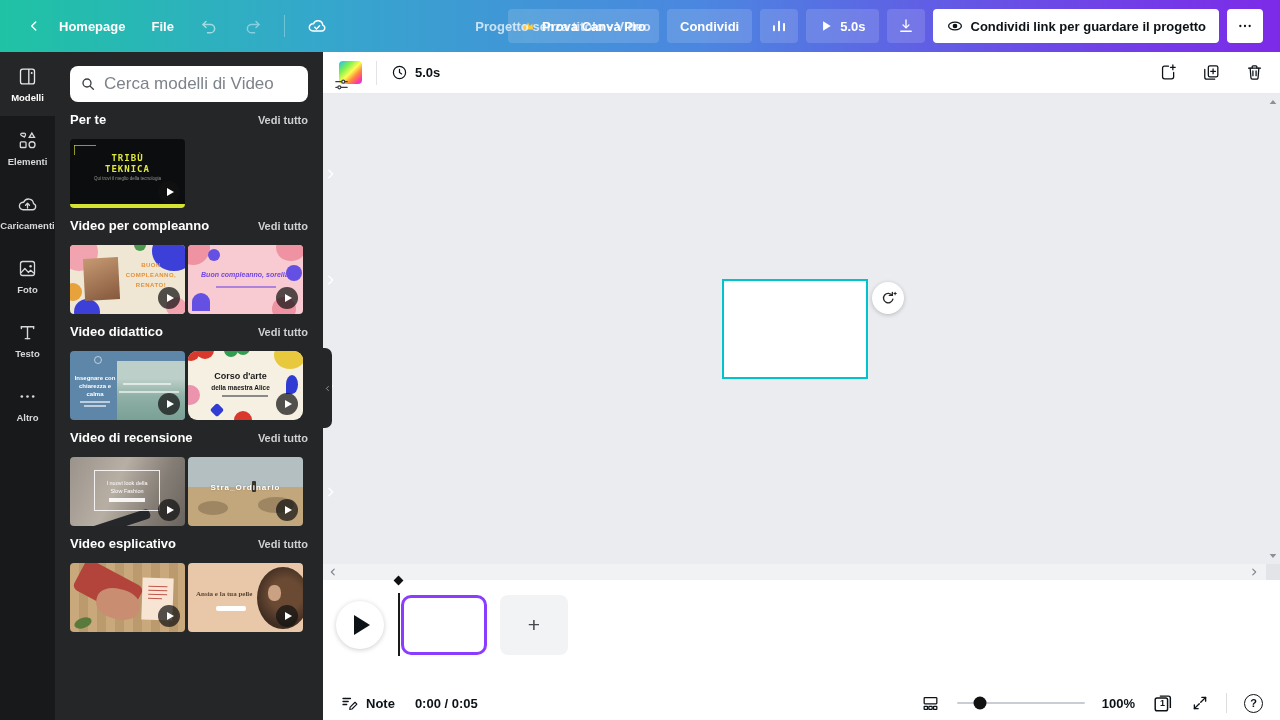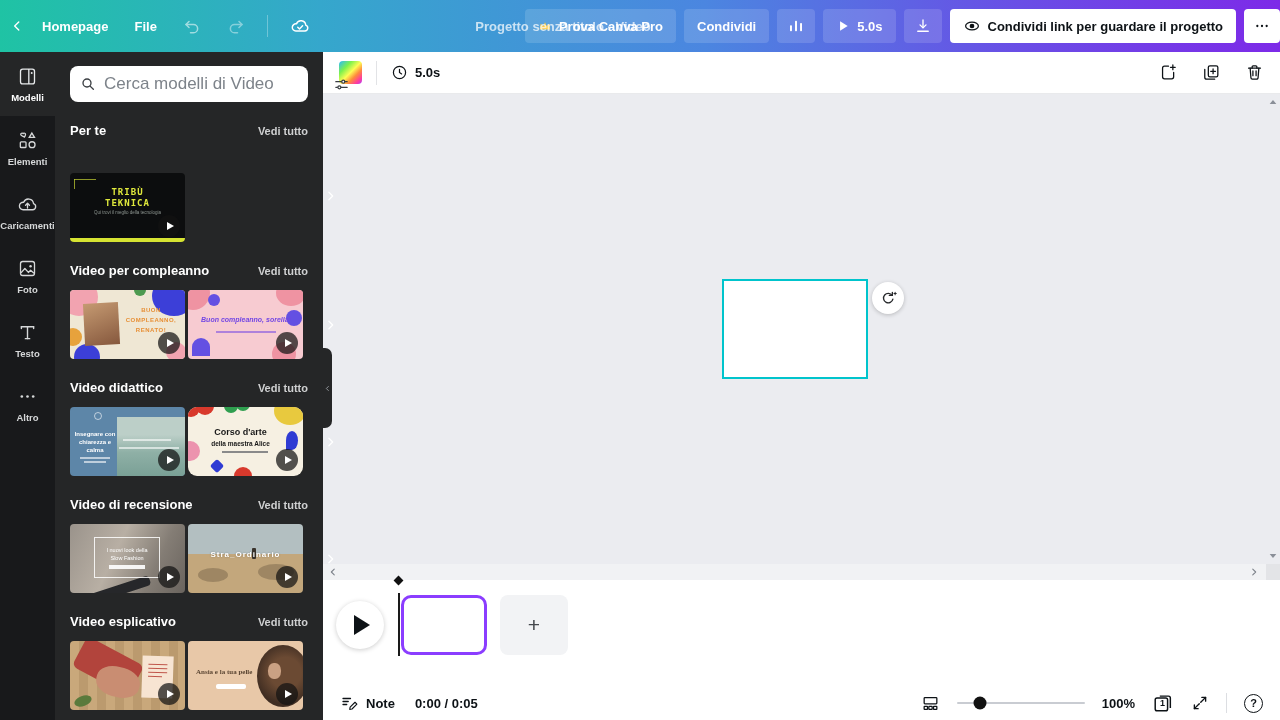--- a/index.html
+++ b/index.html
@@ -1,21 +1,21 @@
 <!DOCTYPE html>
 <html><head>
 <meta charset="utf-8">
 <style>
   * { box-sizing: border-box; margin: 0; padding: 0; }
   html,body { width:1280px; height:720px; overflow:hidden; font-family:"Liberation Sans",sans-serif; background:#fff; cursor:default; }
 
   
   .topbar { position:absolute; left:0; top:0; width:1280px; height:52px;
     background:linear-gradient(90deg,#1fc3a4 0%,#35a7cc 25%,#4b86e0 55%,#6a4de6 80%,#7d2ae8 100%);
-    display:flex; align-items:center; padding:0 0; z-index:50; }
+    display:flex; align-items:center; padding:0 17px; z-index:50; }
   .tb-left { display:flex; align-items:center; gap:6px; }
   .tb-item { color:#fff; font-size:13px; font-weight:700; padding:8px 10px; border-radius:4px; display:flex; align-items:center; gap:7px; white-space:nowrap; }
   .tb-sep { width:1px; height:22px; background:rgba(255,255,255,.3); margin:0 6px; }
   .tb-title { position:absolute; left:563px; transform:translateX(-50%); color:rgba(255,255,255,.72); font-size:13px; font-weight:600; white-space:nowrap; }
   .tb-right { margin-left:auto; display:flex; align-items:center; gap:8px; }
   .tb-btn { background:rgba(255,255,255,.14); border-radius:4px; height:34px; display:flex; align-items:center; gap:7px; padding:0 13px; color:#fff; font-size:13px; font-weight:700; white-space:nowrap; }
   .tb-btn.icon-only { padding:0 10px; }
   .tb-btn.white { background:#fff; color:#0d1216; }
   .dim-50 { opacity:.55; } .dim-40 { opacity:.42; }
   .icon { display:inline-flex; align-items:center; justify-content:center; }
@@ -24,31 +24,31 @@
   .rail { position:absolute; left:0; top:52px; width:55px; height:668px; background:#18191b; z-index:40; }
   .rail-item { width:55px; height:64px; display:flex; flex-direction:column; align-items:center; justify-content:center; gap:5px; color:#d6d8d9; }
   .rail-item.active { background:#252627; color:#fff; }
   .rail-item .lbl { font-size:9.5px;font-weight:bold; }
 
   
   .panel { position:absolute; left:55px; top:52px; width:268px; height:668px; background:#252627; z-index:30; }
   .search { margin:14px 15px 0 15px; height:36px; background:#fff; border-radius:8px; display:flex; align-items:center; padding:0 10px; gap:8px; }
   .search input { flex:1; border:none; outline:none; font-size:17px; color:#33373a; background:transparent; font-family:"Liberation Sans",sans-serif; }
   .search input::placeholder { color:#7d838a; }
-  .sec-head { display:flex; align-items:center; justify-content:space-between; margin:21px 15px 12px 15px; }
+  .sec-head { display:flex; align-items:center; justify-content:space-between; margin:10px 15px 12px 15px; }
   .sec-title { color:#fff; font-size:13px; font-weight:700; }
   .sec-link { color:#cfd0d1; font-size:11px; font-weight:700; }
   .thumb-row { position:relative; display:flex; gap:3px; margin-left:15px; }
   .thumb { position:relative; width:115px; height:69px; border-radius:4px; overflow:hidden; flex-shrink:0; }
   .row-next { position:absolute; right:-14px; top:50%; transform:translateY(-50%); color:#fff; }
   .play-badge { position:absolute; right:5px; bottom:5px; width:22px; height:22px; border-radius:50%; background:rgba(18,18,18,.72); display:flex; align-items:center; justify-content:center; }
   .play-badge::after { content:""; border-left:7px solid #fff; border-top:4.5px solid transparent; border-bottom:4.5px solid transparent; margin-left:2px; }
 
   
-  .t1 { background:#0c0d0e;margin-top:23px; }
+  .t1 { background:#0c0d0e; }
   .t1 .trace { position:absolute; background:#c8d433; opacity:.7; }
   .t1-title { position:absolute; left:0; right:0; top:14px; text-align:center; color:#dfe83c; font-family:"DejaVu Sans Mono",monospace; font-weight:700; font-size:9px; letter-spacing:1px; line-height:1.25; }
   .t1-sub { position:absolute; left:0; right:0; top:37px; text-align:center; color:#8f9792; font-size:4.5px; }
   .t1-bar { position:absolute; left:0; right:0; bottom:0; height:4px; background:#d6e332; }
   .t2 { background:linear-gradient(90deg,#e8493b 0 62%, #2e3b47 62% 100%); }
   .t2 .arm { position:absolute; right:2px; top:10px; width:16px; height:70px; background:#7c5a43; transform:rotate(14deg); }
   .t2 .quarter { position:absolute; left:-12px; top:-12px; width:30px; height:30px; border-radius:50%; background:#f2dfc3; }
   .t2 .ring { position:absolute; left:58px; top:-10px; width:26px; height:26px; border-radius:50%; border:2px solid rgba(255,255,255,.9); }
   .t2 .pill { position:absolute; left:9px; top:17px; width:27px; height:7px; border-radius:4px; background:#4b3bea; }
   .t2-title { position:absolute; left:9px; top:27px; width:56px; color:#fff; font-size:7.5px; font-weight:800; line-height:1.2; }

